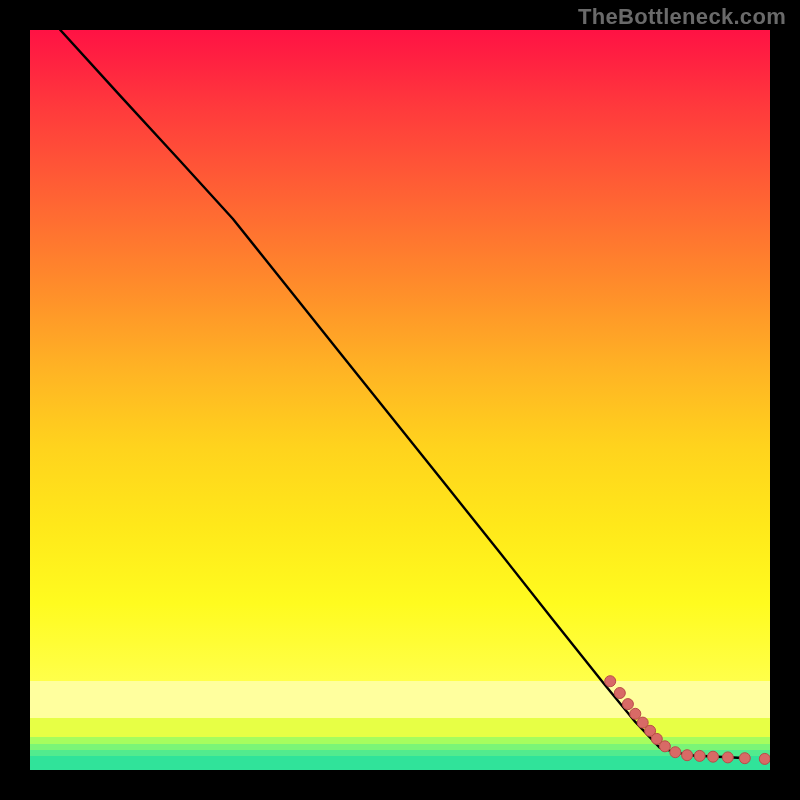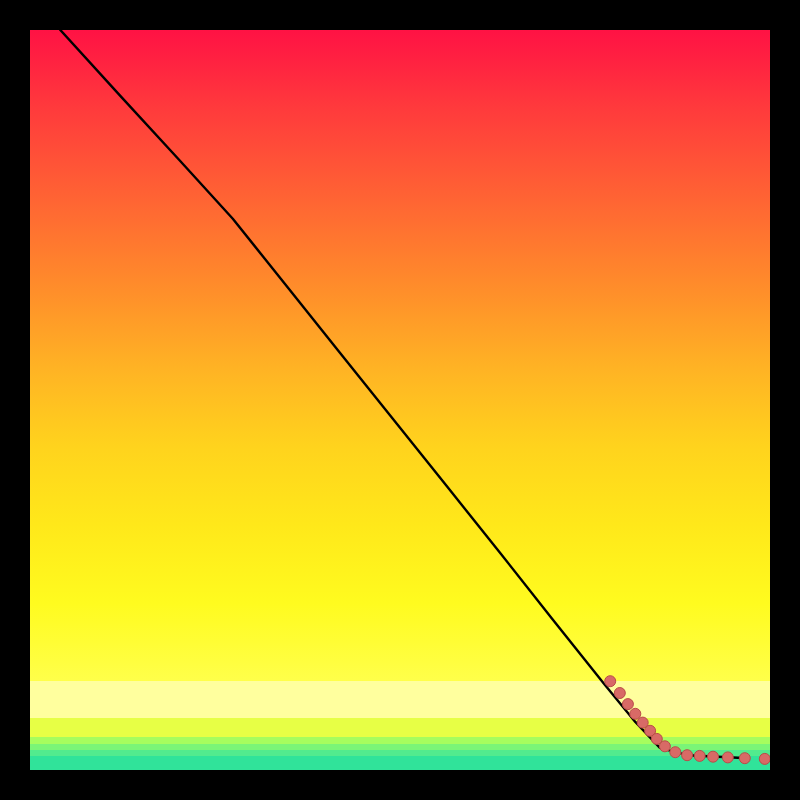--- a/index.html
+++ b/index.html
@@ -90,20 +90,21 @@
     position: absolute;
     inset: 0;
     width: 100%;
     height: 100%;
   }
 </style>
 </head>
 <body>
 
 <div class="frame">
+  <div class="watermark">TheBottleneck.com</div>
 
   <div class="plot-area">
     <div class="bg-layers">
       <div class="layer grad-main"></div>
       <div class="layer band-paleyellow"></div>
       <div class="layer band-lemon"></div>
       <div class="layer band-green1"></div>
       <div class="layer band-green2"></div>
       <div class="layer band-green3"></div>
       <div class="layer band-green4"></div>

